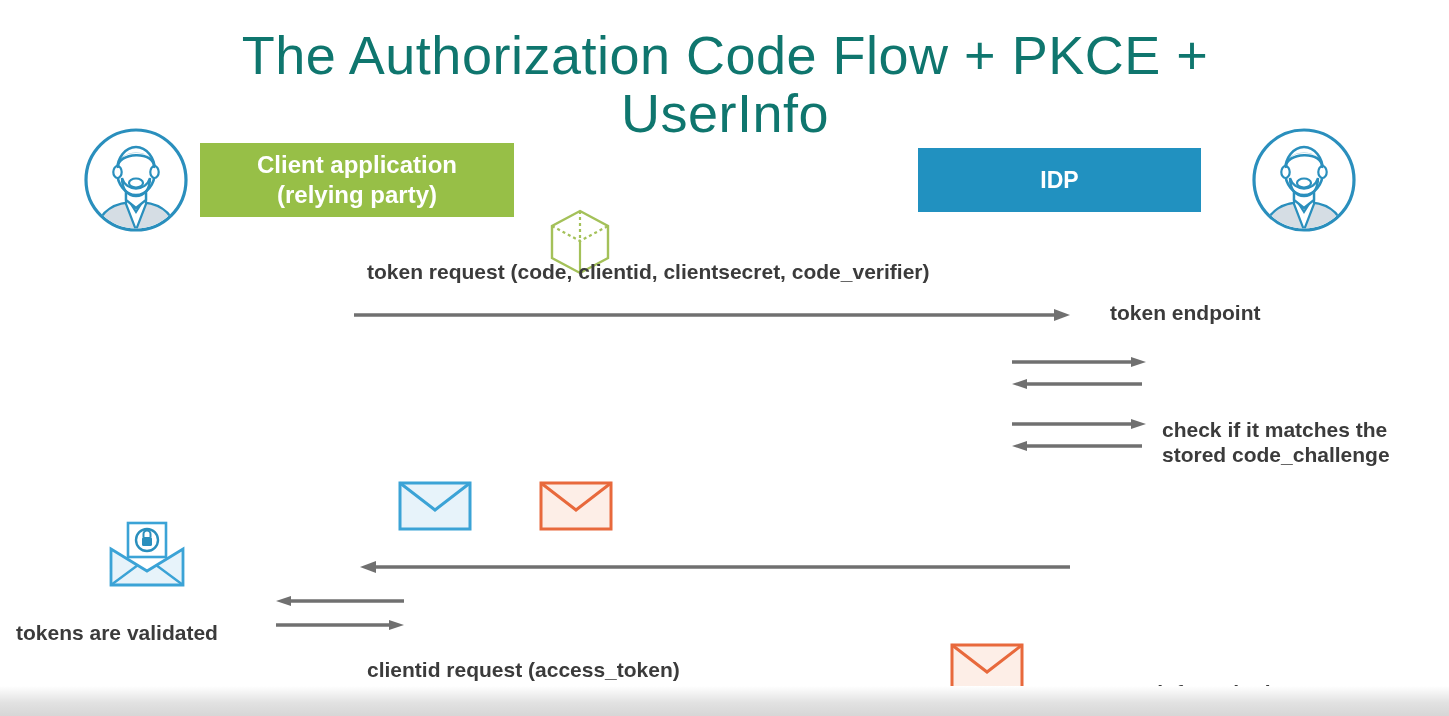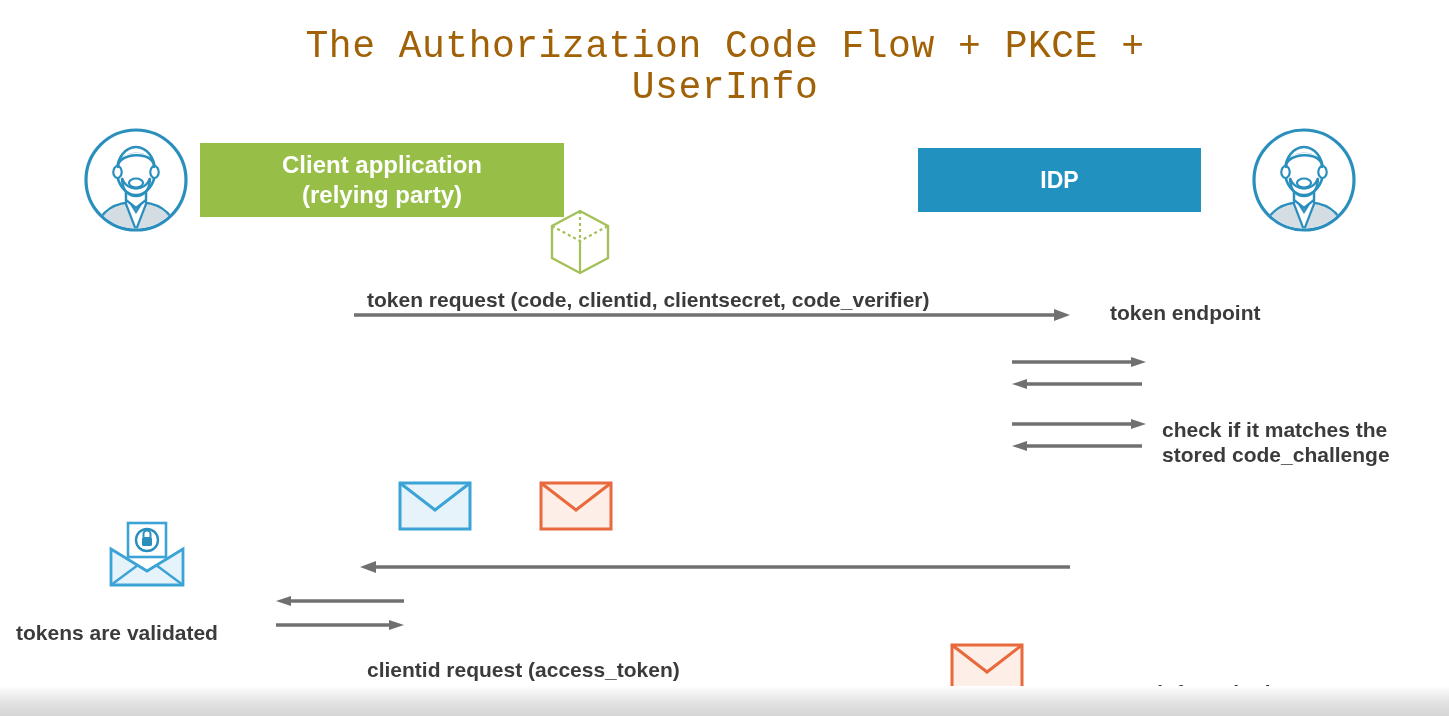--- a/index.html
+++ b/index.html
@@ -18,45 +18,45 @@
     overflow: hidden;
   }
 
   
   .title {
     position: absolute;
     left: 190px;
     top: 26px;
     width: 1070px;
     text-align: center;
-    font-family: Liberation Mono, monospace;
+    font-family: Liberation Sans, sans-serif;
     font-weight: 300;
-    font-size: 38px;
+    font-size: 54px;
     line-height: 1.08;
     letter-spacing: 0.5px;
-    color: #a16207;
+    color: #0f766e;
     white-space: pre-line;
   }
 
   
   .role-box {
     position: absolute;
     display: flex;
     align-items: center;
     justify-content: center;
     text-align: center;
     color: #ffffff;
     font-weight: bold;
     line-height: 1.25;
     white-space: pre-line;
   }
   .role-box.client {
     left: 200px;
     top: 143px;
-    width: 364px;
+    width: 314px;
     height: 74px;
     background: #97bf47;
     font-size: 24px;
   }
   .role-box.idp {
     left: 918px;
     top: 148px;
     width: 283px;
     height: 64px;
     background: #2191c0;
@@ -90,21 +90,21 @@
 
   
   .flow-label {
     position: absolute;
     font-size: 21px;
     font-weight: bold;
     color: #3b3b3b;
     line-height: 1.18;
     white-space: pre-line;
   }
-  .lbl-token-request { left: 367px; top: 288px; }
+  .lbl-token-request { left: 367px; top: 260px; }
   .lbl-token-endpoint { left: 1110px; top: 301px; }
   .lbl-hash { left: 1162px; top: 357px; }
   .lbl-check { left: 1162px; top: 418px; }
   .lbl-idtoken { left: 379px; top: 533px; }
   .lbl-validated { left: 16px; top: 621px; }
   .lbl-userinfo-req { left: 367px; top: 658px; }
   .lbl-userinfo-endpoint { left: 1113px; top: 681px; }
 
   
   .arrow { position: absolute; height: 14px; }

